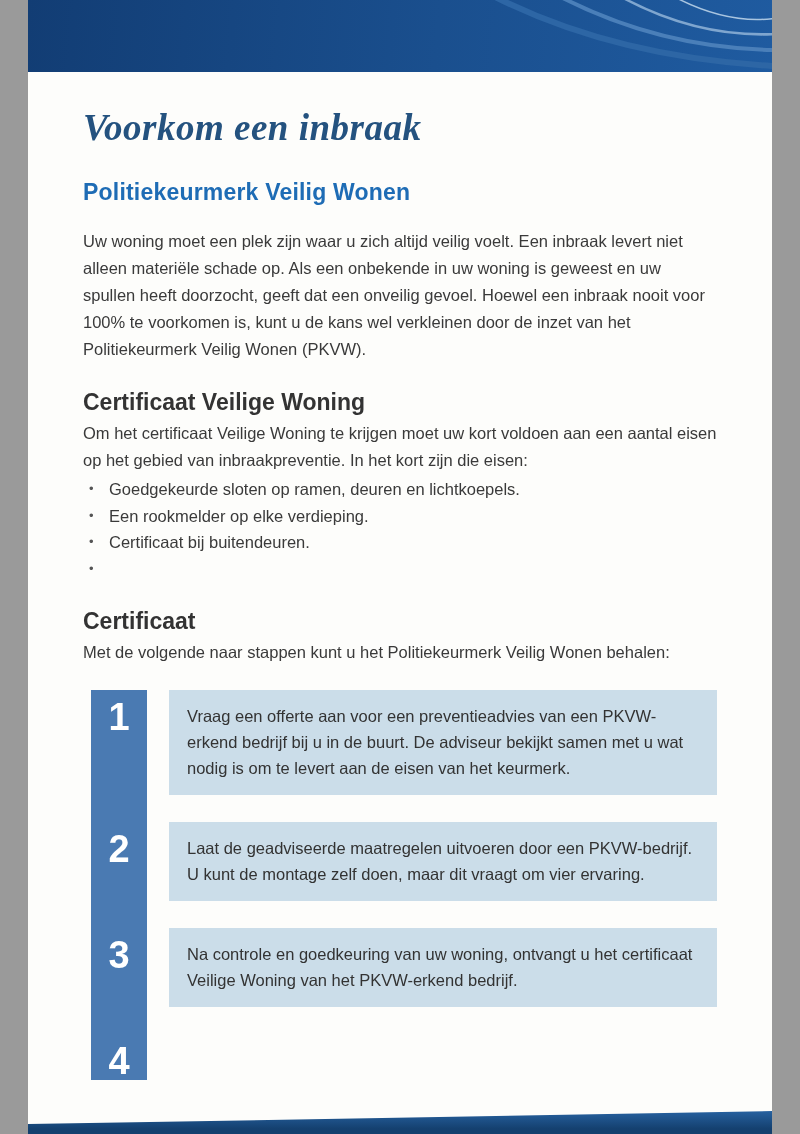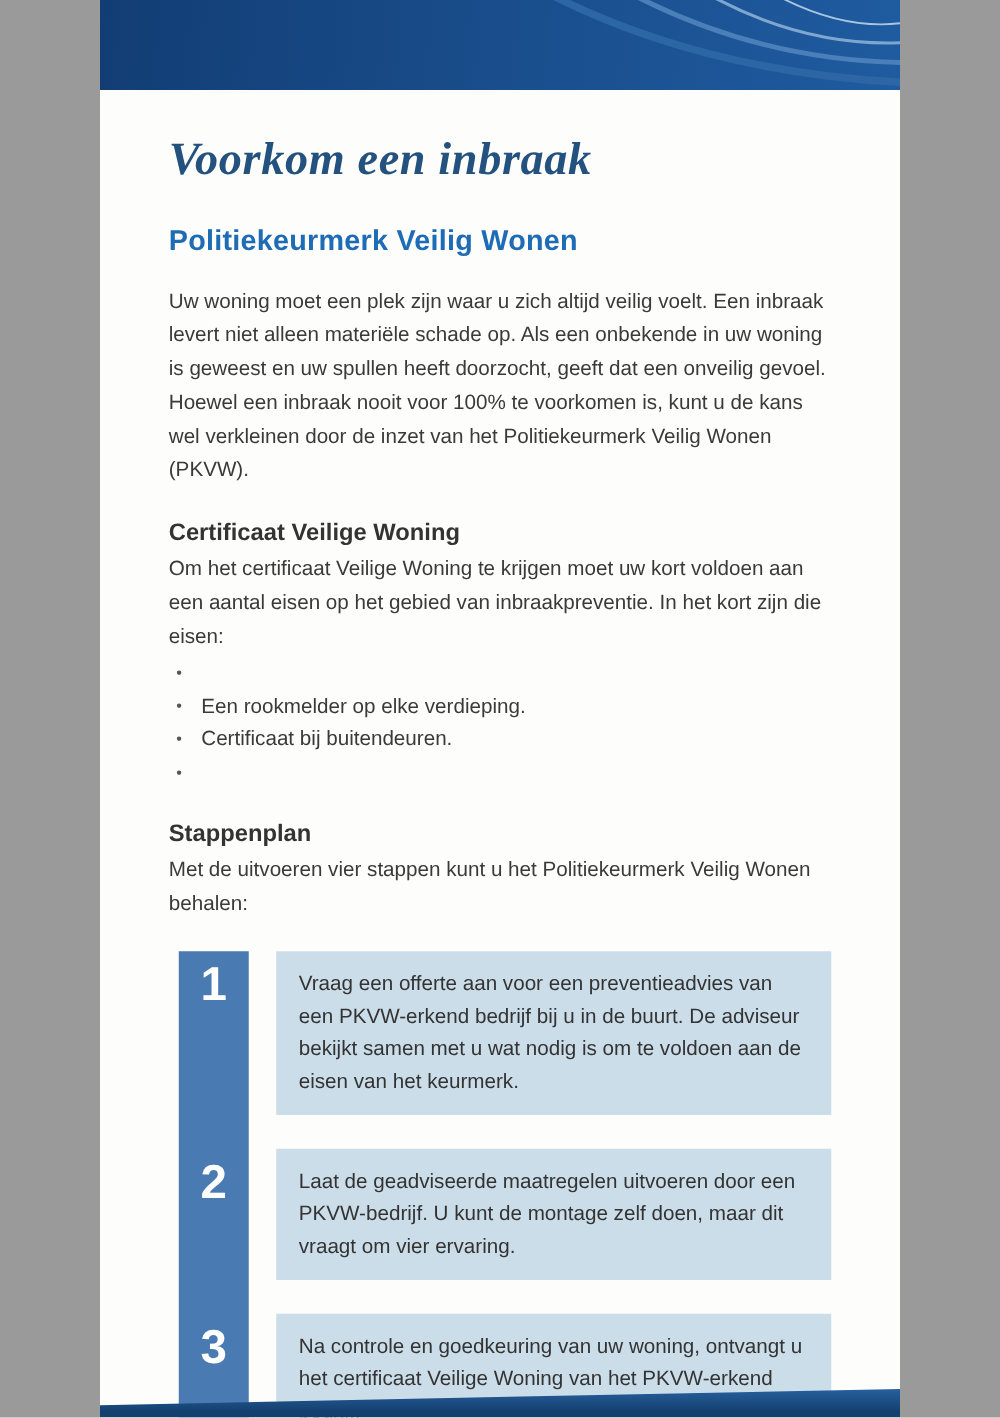--- a/index.html
+++ b/index.html
@@ -1,21 +1,21 @@
 <!DOCTYPE html>
 <html><head>
 <meta charset="utf-8">
 <style>
   * { box-sizing: border-box; margin: 0; padding: 0; }
   html, body { margin: 0; padding: 0; }
   body { background: #9a9a9a; font-family: "Liberation Sans", sans-serif; }
 
   .page {
     position: relative;
-    width: 640px;
+    width: 744px;
     height: 1134px;
     margin: 0 auto;
     background: #fdfdfb;
     color: #3a3a3a;
     overflow: hidden;
   }
 
   
   .band {
     position: relative;
@@ -47,21 +47,21 @@
   }
 
   p.body-text {
     margin-top: 22px;
     font-size: 16.5px;
     line-height: 27px;
   }
 
   h3.section-heading {
     margin-top: 26px;
-    font-size: 19px;
+    font-size: 23px;
     font-weight: bold;
     color: #333333;
   }
   h3.section-heading + p.body-text { margin-top: 4px; }
 
   ul.bullet-list { list-style: none; margin-top: 2px; }
   ul.bullet-list li { display: flex; font-size: 16.5px; line-height: 26.5px; }
   ul.bullet-list .bullet-dot {
     flex: 0 0 26px;
     padding-left: 6px;
@@ -136,43 +136,44 @@
     <h2 class="subtitle">Politiekeurmerk Veilig Wonen</h2>
 
     <p class="body-text">Uw woning moet een plek zijn waar u zich altijd veilig voelt. Een inbraak levert niet alleen materiële schade op. Als een onbekende in uw woning is geweest en uw spullen heeft doorzocht, geeft dat een onveilig gevoel. Hoewel een inbraak nooit voor 100% te voorkomen is, kunt u de kans wel verkleinen door de inzet van het Politiekeurmerk Veilig Wonen (PKVW).</p>
 
     <h3 class="section-heading">Certificaat Veilige Woning</h3>
     <p class="body-text">Om het certificaat Veilige Woning te krijgen moet uw kort voldoen aan een aantal eisen op het gebied van inbraakpreventie. In het kort zijn die eisen:</p>
 
     <ul class="bullet-list">
       <li>
         <span class="bullet-dot">•</span>
+        <span>Goedgekeurde sloten op ramen, deuren en lichtkoepels.</span>
       </li>
       <li>
         <span class="bullet-dot">•</span>
         <span>Een rookmelder op elke verdieping.</span>
       </li>
       <li>
         <span class="bullet-dot">•</span>
         <span>Certificaat bij buitendeuren.</span>
       </li>
       <li>
         <span class="bullet-dot">•</span>
       </li>
     </ul>
 
-    <h3 class="section-heading">Stappenplan</h3>
-    <p class="body-text">Met de uitvoeren vier stappen kunt u het Politiekeurmerk Veilig Wonen behalen:</p>
+    <h3 class="section-heading">Certificaat</h3>
+    <p class="body-text">Met de volgende naar stappen kunt u het Politiekeurmerk Veilig Wonen behalen:</p>
 
     <div class="steps">
       <div class="step-bar"></div>
 
       <div class="step-row">
         <div class="step-number">1</div>
-        <div class="step-box">Vraag een offerte aan voor een preventieadvies van een PKVW-erkend bedrijf bij u in de buurt. De adviseur bekijkt samen met u wat nodig is om te voldoen aan de eisen van het keurmerk.</div>
+        <div class="step-box">Vraag een offerte aan voor een preventieadvies van een PKVW-erkend bedrijf bij u in de buurt. De adviseur bekijkt samen met u wat nodig is om te levert aan de eisen van het keurmerk.</div>
       </div>
 
       <div class="step-row">
         <div class="step-number">2</div>
         <div class="step-box">Laat de geadviseerde maatregelen uitvoeren door een PKVW-bedrijf. U kunt de montage zelf doen, maar dit vraagt om vier ervaring.</div>
       </div>
 
       <div class="step-row">
         <div class="step-number">3</div>
         <div class="step-box">Na controle en goedkeuring van uw woning, ontvangt u het certificaat Veilige Woning van het PKVW-erkend bedrijf.</div>

